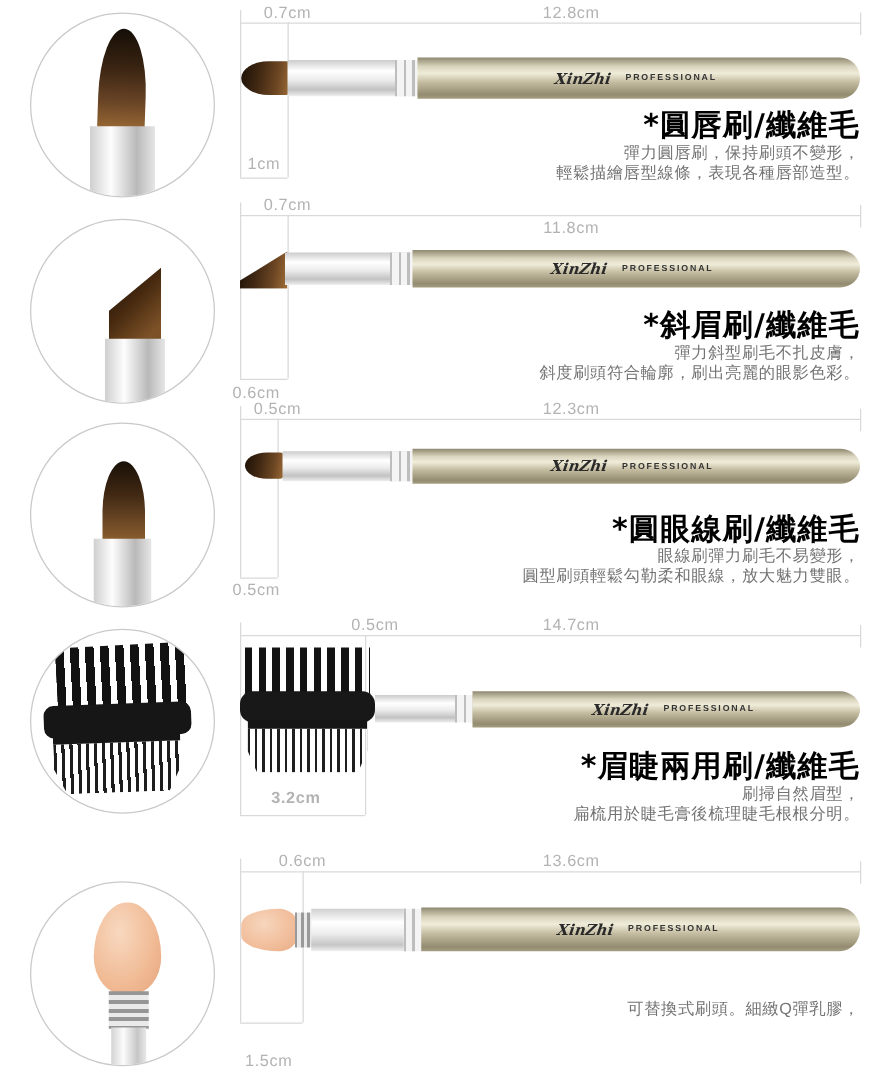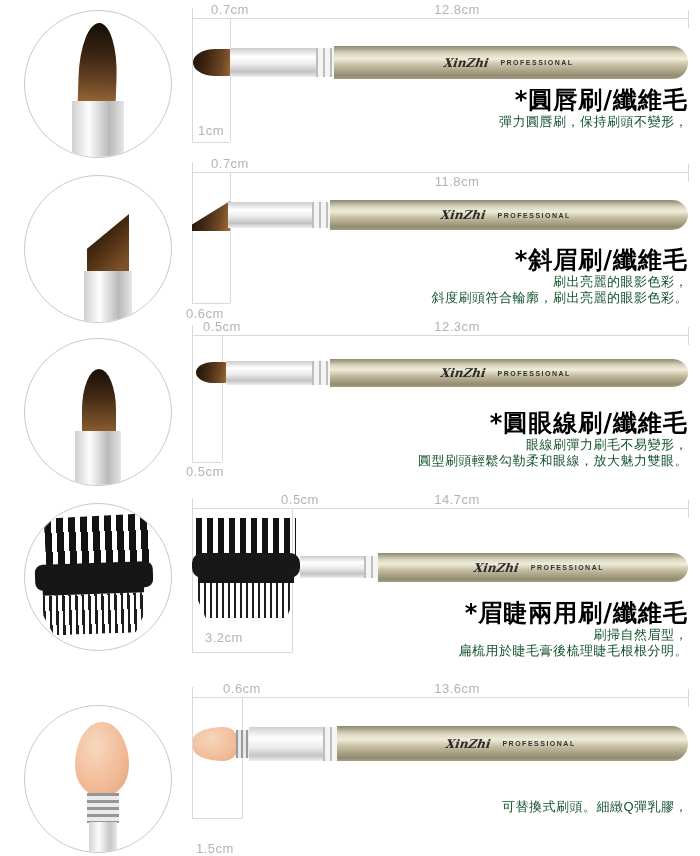--- a/index.html
+++ b/index.html
@@ -60,21 +60,21 @@
   .r3 .ddiv{left:222px;top:335px;width:1px;height:127px;}
   .r3 .dbot{left:192px;top:462px;width:30px;height:1px;}
   .r3 .dtick{left:688px;top:327px;width:1px;height:18px;}
   .r3 .dw{left:177px;top:319px;} .r3 .dl{left:412px;top:319px;} .r3 .dh{left:186px;top:464px;}
   
   .r4 .dtop{left:192px;top:508px;width:496px;height:1px;}
   .r4 .dleft{left:192px;top:498px;width:1px;height:154px;}
   .r4 .ddiv{left:292px;top:508px;width:1px;height:144px;}
   .r4 .dbot{left:192px;top:652px;width:100px;height:1px;}
   .r4 .dtick{left:688px;top:500px;width:1px;height:18px;}
-  .r4 .dw{left:255px;top:492px;} .r4 .dl{left:412px;top:492px;} .r4 .dh{left:205px;top:630px;}
+  .r4 .dw{left:255px;top:492px;} .r4 .dl{left:412px;top:492px;} .r4 .dh{left:217px;top:630px;font-weight:bold;}
   
   .r5 .dtop{left:192px;top:697px;width:496px;height:1px;}
   .r5 .dleft{left:192px;top:687px;width:1px;height:131px;}
   .r5 .ddiv{left:242px;top:697px;width:1px;height:121px;}
   .r5 .dbot{left:192px;top:818px;width:50px;height:1px;}
   .r5 .dtick{left:688px;top:689px;width:1px;height:18px;}
   .r5 .dw{left:197px;top:681px;} .r5 .dl{left:412px;top:681px;} .r5 .dh{left:196px;top:841px;}
 
   
   .bpart{position:absolute;}
@@ -116,21 +116,21 @@
       background:repeating-linear-gradient(to right,#9a9a9a 0 2px,#e9e9e9 2px 5px);}
   .r5 .body{left:249px;top:727px;width:76px;height:34px;
       background:linear-gradient(to bottom,#d0d0d0,#ffffff 32%,#ededed 58%,#c6c6c6 85%,#f0f0f0);}
   .r5 .rings{left:323px;top:727px;width:14px;height:34px;}
   .r5 .handle{left:337px;top:726px;width:351px;height:35px;}
 
   
   .title{position:absolute;right:12px;margin:0;font-size:24px;font-weight:bold;color:#000;
          letter-spacing:1px;text-align:left;font-family:"DejaVu Sans","Liberation Sans",sans-serif;}
   .r1 .title{top:84px}.r2 .title{top:244px}.r3 .title{top:407px}.r4 .title{top:597px}.r5 .title{top:764px}
-  .desc{position:absolute;right:12px;margin:0;font-size:13px;line-height:16px;color:#14532d;
+  .desc{position:absolute;right:12px;margin:0;font-size:13px;line-height:16px;color:#737373;
         text-align:right;letter-spacing:.5px;}
   .r1 .desc{top:114px}.r2 .desc{top:274px}.r3 .desc{top:437px}.r4 .desc{top:627px}.r5 .desc{top:799px}
 </style>
 </head>
 <body>
 
 <div class="page">
 
   <section class="row r1">
     <div class="circle c1">
@@ -150,20 +150,21 @@
     <div class="bpart rings"></div>
     <div class="bpart handle">
       <span class="logo-wrap">
         <span class="logo">XinZhi</span>
         <span class="prof">PROFESSIONAL</span>
       </span>
     </div>
     <h2 class="title">*圓唇刷/纖維毛</h2>
     <p class="desc">
       <span>彈力圓唇刷，保持刷頭不變形，</span><br>
+      <span>輕鬆描繪唇型線條，表現各種唇部造型。</span>
     </p>
   </section>
 
   <section class="row r2">
     <div class="circle c2">
       <div class="cu-bristle"></div>
       <div class="cu-ferrule"></div>
     </div>
     <div class="dline dtop"></div>
     <div class="dline dleft"></div>
@@ -177,21 +178,21 @@
     <div class="bpart ferrule"></div>
     <div class="bpart rings"></div>
     <div class="bpart handle">
       <span class="logo-wrap">
         <span class="logo">XinZhi</span>
         <span class="prof">PROFESSIONAL</span>
       </span>
     </div>
     <h2 class="title">*斜眉刷/纖維毛</h2>
     <p class="desc">
-      <span>刷出亮麗的眼影色彩，</span><br>
+      <span>彈力斜型刷毛不扎皮膚，</span><br>
       <span>斜度刷頭符合輪廓，刷出亮麗的眼影色彩。</span>
     </p>
   </section>
 
   <section class="row r3">
     <div class="circle c3">
       <div class="cu-bristle"></div>
       <div class="cu-ferrule"></div>
     </div>
     <div class="dline dtop"></div>

